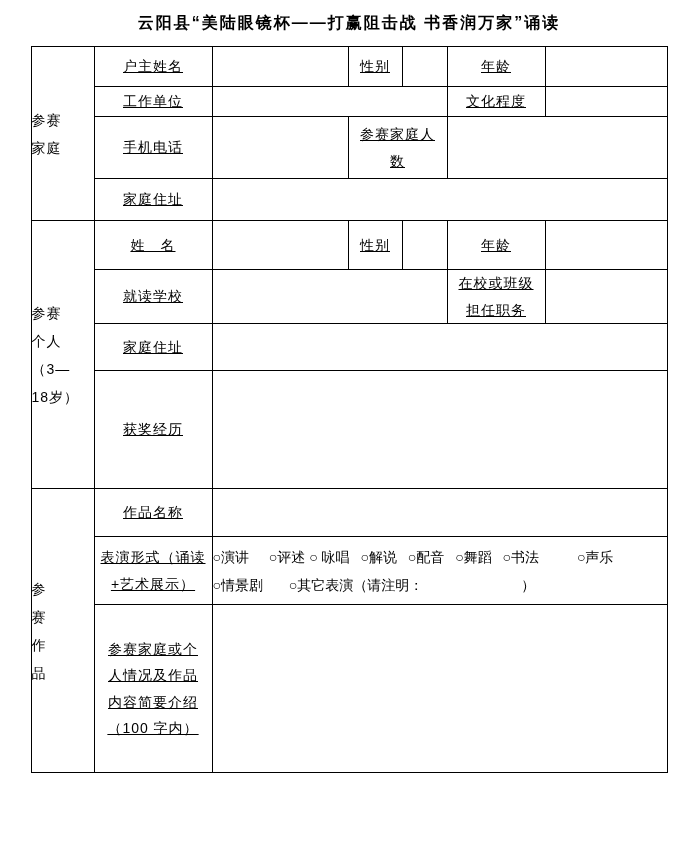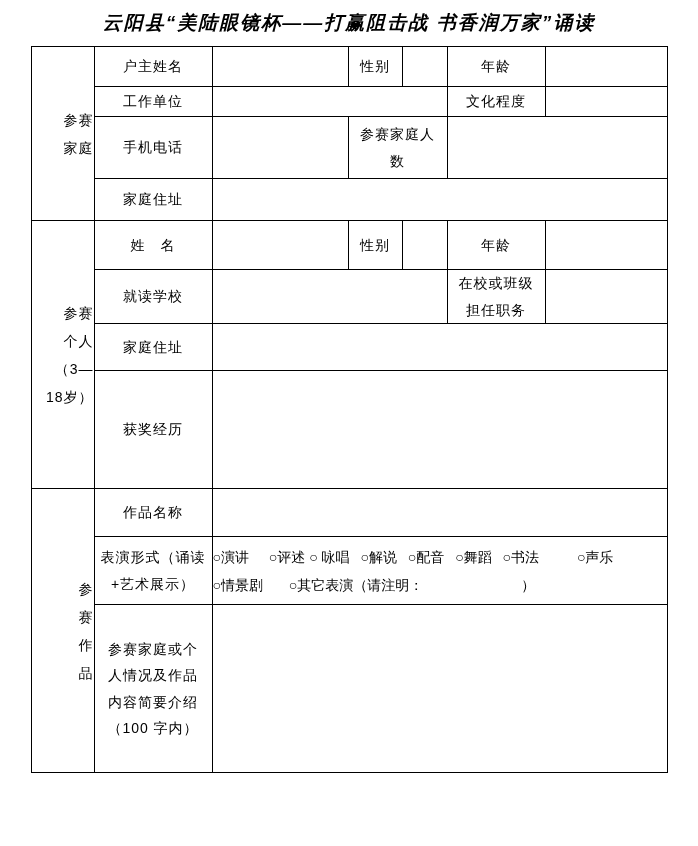--- a/index.html
+++ b/index.html
@@ -5,49 +5,49 @@
   html, body { margin:0; padding:0; }
   body {
     width:698px; height:846px;
     background:#ffffff; color:#000;
     font-family:"Liberation Sans", sans-serif;
     overflow:hidden;
   }
   .title {
     text-align:center;
     font-weight:bold;
-    font-size:19px;
+    font-size:16px;
     line-height:24px;
     letter-spacing:2px;
     margin:11px 0 11px;
-    font-style:italic;
   }
   table.form {
     border-collapse:collapse;
     table-layout:fixed;
     width:636px;
     margin:0 auto;
   }
   table.form td {
     border:1px solid #000;
     padding:0;
     overflow:hidden;
   }
   .lbl {
     font-size:14px;
     text-align:center;
     vertical-align:middle;
     white-space:pre-line;
     line-height:1.9;
     letter-spacing:1px;
     padding:2px 4px;
+    text-decoration:underline;
   }
   .sec {
     font-size:14px;
-    text-align:right;
+    text-align:left;
     vertical-align:middle;
     white-space:pre-line;
     line-height:2.0;
     letter-spacing:1px;
   }
   .val { background:#fff; }
   .opts {
     font-size:14px;
     vertical-align:middle;
     text-align:left;

